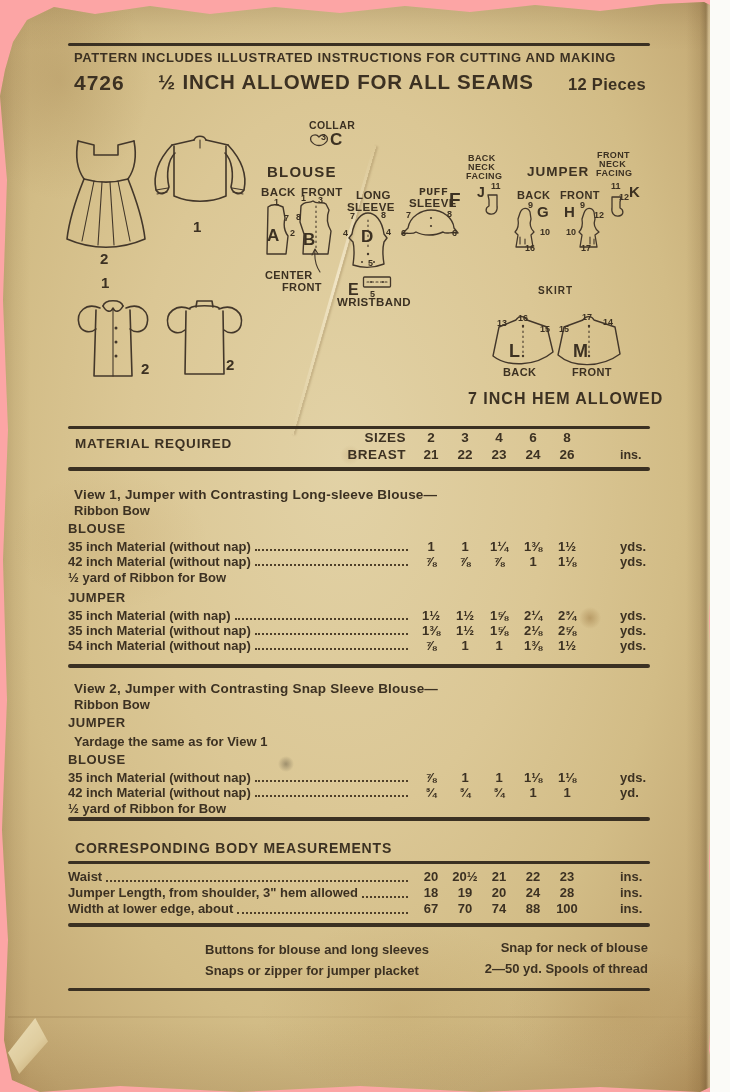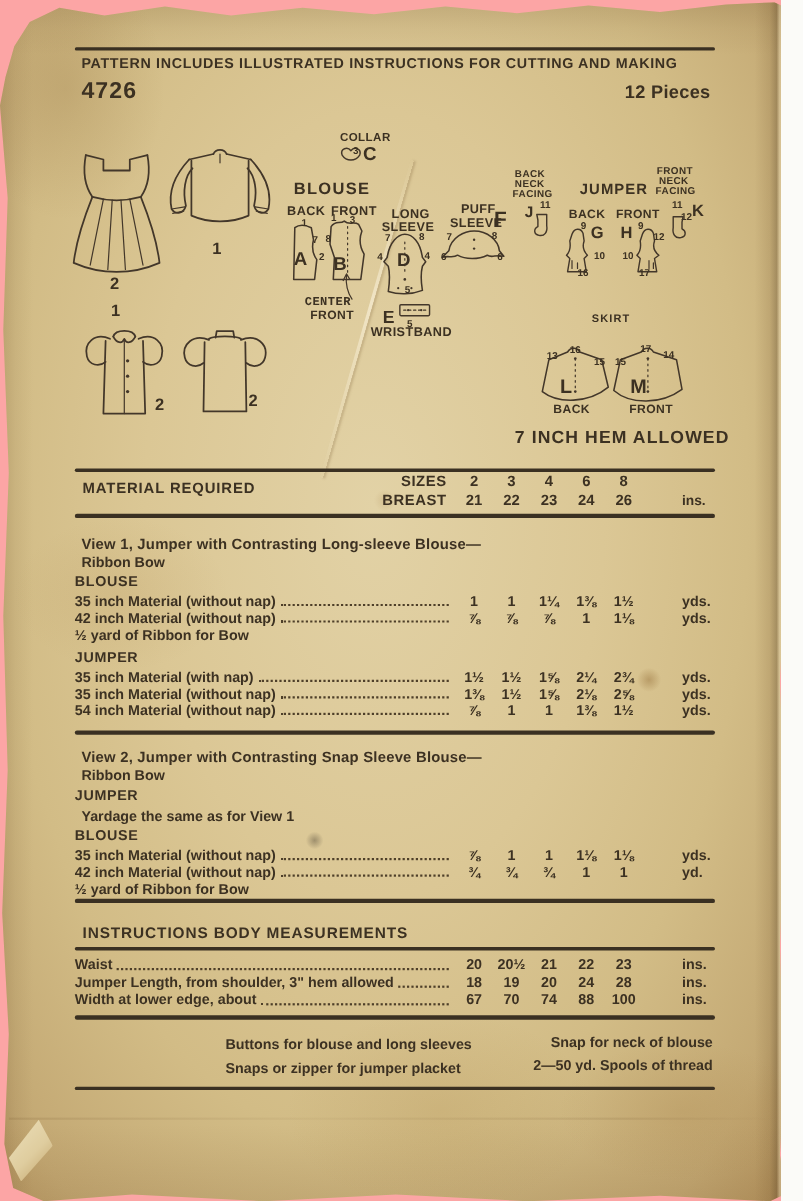--- a/index.html
+++ b/index.html
@@ -63,20 +63,21 @@
 
 <div class="stage">
   <div class="paper"></div>
   <div class="crease-diag"></div>
   <div class="crease-horiz"></div>
   <div class="dogear"></div>
 
   <div class="rule" style="top:43px;height:3px;"></div>
   <div class="dl" style="left:74px;top:50px;font-size:13px;letter-spacing:.6px;">PATTERN INCLUDES ILLUSTRATED INSTRUCTIONS FOR CUTTING AND MAKING</div>
   <div class="dl" style="left:74px;top:71px;font-size:21px;letter-spacing:1px;">4726</div>
+  <div class="dl" style="left:158px;top:70px;font-size:20.5px;letter-spacing:.8px;">½ INCH ALLOWED FOR ALL SEAMS</div>
   <div class="dl" style="left:568px;top:75px;font-size:16.5px;letter-spacing:.3px;">12 Pieces</div>
 
   <svg class="sketch" style="left:64px;top:133px;" width="84" height="116" viewBox="0 0 84 116">
     <path d="M14,8 L30,12 L30,22 L54,22 L54,12 L70,8"></path>
     <path d="M14,8 C11,24 13,36 20,46"></path>
     <path d="M70,8 C73,24 71,36 64,46"></path>
     <path d="M20,46 C34,50 50,50 64,46"></path>
     <path d="M20,46 C12,66 5,88 3,106 C28,117 56,117 81,106 C79,88 72,66 64,46"></path>
     <path class="thin" d="M30,48 L18,108"></path>
       <path class="thin" d="M38,49 L34,112"></path>
@@ -156,34 +157,34 @@
       <circle class="fill" cx="18" cy="54" r="1"></circle>
       <circle class="fill" cx="30" cy="54" r="1"></circle>
   </svg>
   <span class="pn" style="left:350px;top:211px;">7</span>
   <span class="pn" style="left:381px;top:210px;">8</span>
   <span class="pn" style="left:343px;top:228px;">4</span>
   <span class="pn" style="left:386px;top:227px;">4</span>
   <span class="pn" style="left:368px;top:258px;">5</span>
   <span class="pl" style="left:361px;top:227px;font-size:17px;">D</span>
 
-  <div class="dl" style="left:419px;top:185px;font-size:11.5px;">PUFF</div>
+  <div class="dl" style="left:419px;top:185px;font-size:11.5px;font-family:Liberation Mono, monospace;">PUFF</div>
   <div class="dl" style="left:409px;top:197px;font-size:11.5px;">SLEEVE</div>
   <span class="pl" style="left:449px;top:189px;font-size:19px;">F</span>
   <svg class="sketch" style="left:400px;top:206px;" width="60" height="32" viewBox="0 0 60 32">
     <path d="M8,22 C10,10 22,4 31,4 C43,4 53,12 54,22 L58,27 C51,25 47,29 43,26 C35,30 23,30 16,26 C12,29 7,26 2,28 L8,22 Z" style="stroke-width:1.4"></path>
     <circle class="fill" cx="31" cy="12" r="1.1"></circle>
       <circle class="fill" cx="31" cy="20" r="1.1"></circle>
   </svg>
   <span class="pn" style="left:406px;top:210px;">7</span>
   <span class="pn" style="left:447px;top:209px;">8</span>
   <span class="pn" style="left:401px;top:228px;">6</span>
   <span class="pn" style="left:452px;top:228px;">6</span>
 
-  <div class="dl" style="left:277px;top:269px;font-size:11px;font-family:Liberation Mono, monospace;">CENTER</div>
+  <div class="dl" style="left:265px;top:269px;font-size:11px;">CENTER</div>
   <div class="dl" style="left:282px;top:281px;font-size:11px;">FRONT</div>
   <svg class="sketch" style="left:306px;top:248px;" width="18" height="26" viewBox="0 0 18 26">
     <path class="thin" d="M14,24 C10,18 8,12 9,2"></path>
       <path class="thin" d="M6,7 L9,1 L12,6"></path>
   </svg>
 
   <span class="pl" style="left:348px;top:281px;font-size:16px;">E</span>
   <svg class="sketch" style="left:362px;top:275px;" width="30" height="14" viewBox="0 0 30 14">
     <rect x="1.5" y="2" width="27" height="10" rx="1" style="stroke-width:1.3"></rect>
     <path class="thin" d="M5,7 L25,7" stroke-dasharray="2 2.5"></path>
@@ -376,21 +377,21 @@
         <span class="v">1</span>
         <span class="v">1</span>
       <span class="unit">yd.</span>
     </div>
     <div class="mrow noval" style="margin-top:1px;">
       <span class="lbl">½ yard of Ribbon for Bow</span>
     </div>
   </div>
   <div class="rule" style="top:817px;height:3.5px;"></div>
 
-  <div class="dl" style="left:75px;top:840px;font-size:14px;letter-spacing:.8px;">INSTRUCTIONS BODY MEASUREMENTS</div>
+  <div class="dl" style="left:75px;top:840px;font-size:14px;letter-spacing:.8px;">CORRESPONDING BODY MEASUREMENTS</div>
   <div class="rule" style="top:861px;height:2.5px;"></div>
   <div class="block" style="top:869px;">
     <div class="mrow" style="line-height:16px;">
       <span class="lbl">Waist</span>
         <span class="lead"></span>
       <span class="v">20</span>
         <span class="v">20½</span>
         <span class="v">21</span>
         <span class="v">22</span>
         <span class="v">23</span>

